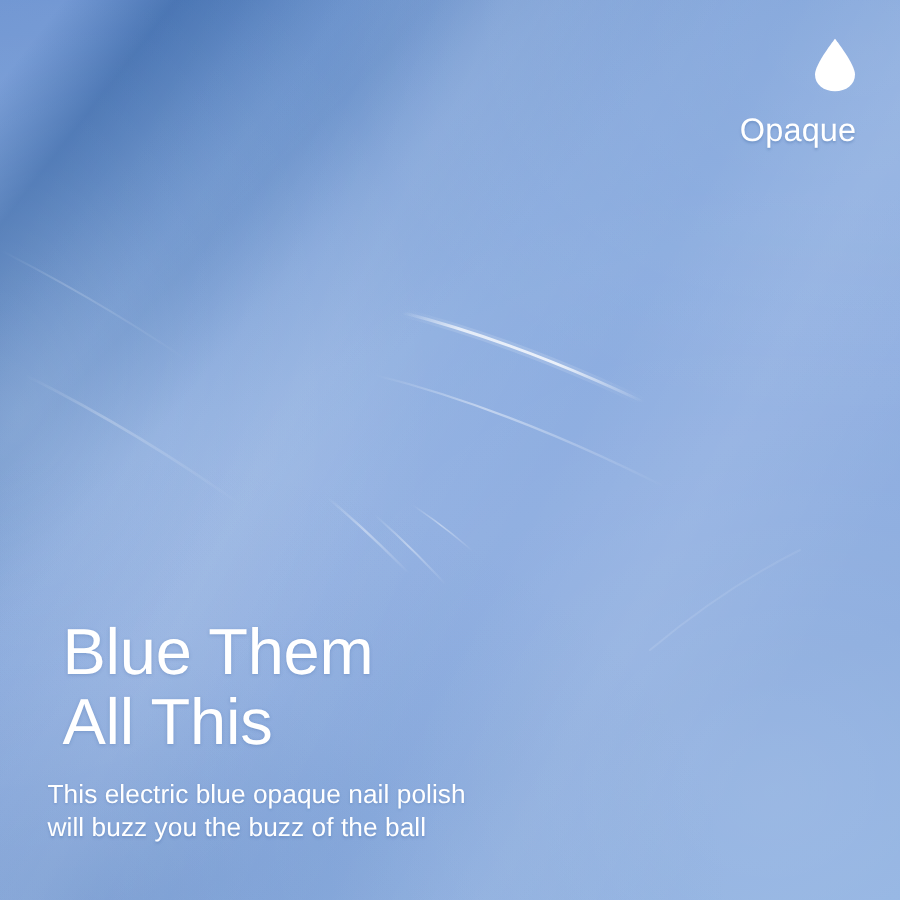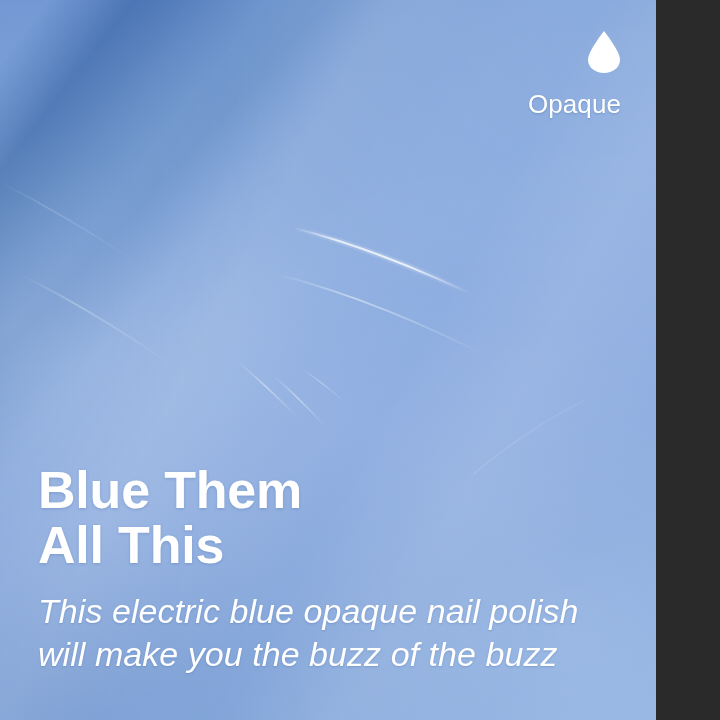--- a/index.html
+++ b/index.html
@@ -3,21 +3,21 @@
 <meta charset="utf-8">
 <title>Blue Them All Away</title>
 <style>
   html, body {
     margin: 0;
     padding: 0;
     background: #2a2a2a;
   }
   #canvas {
     position: relative;
-    width: 656px;
+    width: 720px;
     height: 720px;
     overflow: hidden;
     font-family: "Liberation Sans", sans-serif;
     background: #7b9ed6;
     -webkit-font-smoothing: antialiased;
   }
 
   
   .bg-layer {
     position: absolute;
@@ -143,35 +143,34 @@
   #copy-block {
     position: absolute;
     left: 38px;
     bottom: 44px;
     width: 640px;
   }
   #headline {
     color: #ffffff;
     font-size: 52px;
     line-height: 1.075;
-    font-weight: 700;
+    font-weight: 400;
     letter-spacing: -0.2px;
     text-shadow: 0 1px 3px rgba(50,90,150,0.26);
-    margin: 0 0 16px 0;
+    margin: 0 0 16px 12px;
   }
   #headline .hl { display: block; }
   #subcopy {
     color: #ffffff;
-    font-size: 34px;
+    font-size: 21px;
     line-height: 1.26;
     font-weight: 400;
     letter-spacing: 0.05px;
     text-shadow: 0 1px 2px rgba(50,90,150,0.26);
     margin: 0;
-    font-style: italic;
   }
   #subcopy .sl { display: block; }
 </style>
 </head>
 <body>
 
 <div id="canvas">
 
   <div class="bg-layer" id="bg-base"></div>
   <div class="bg-layer" id="bg-dark-band"></div>
@@ -226,17 +225,17 @@
     </div>
   </div>
 
   <div id="copy-block">
     <h1 id="headline">
       <span class="hl">Blue Them</span>
       <span class="hl">All This</span>
     </h1>
     <p id="subcopy">
       <span class="sl">This electric blue opaque nail polish</span>
-      <span class="sl">will make you the buzz of the buzz</span>
+      <span class="sl">will buzz you the buzz of the ball</span>
     </p>
   </div>
 
 </div>
 
 </body></html>

